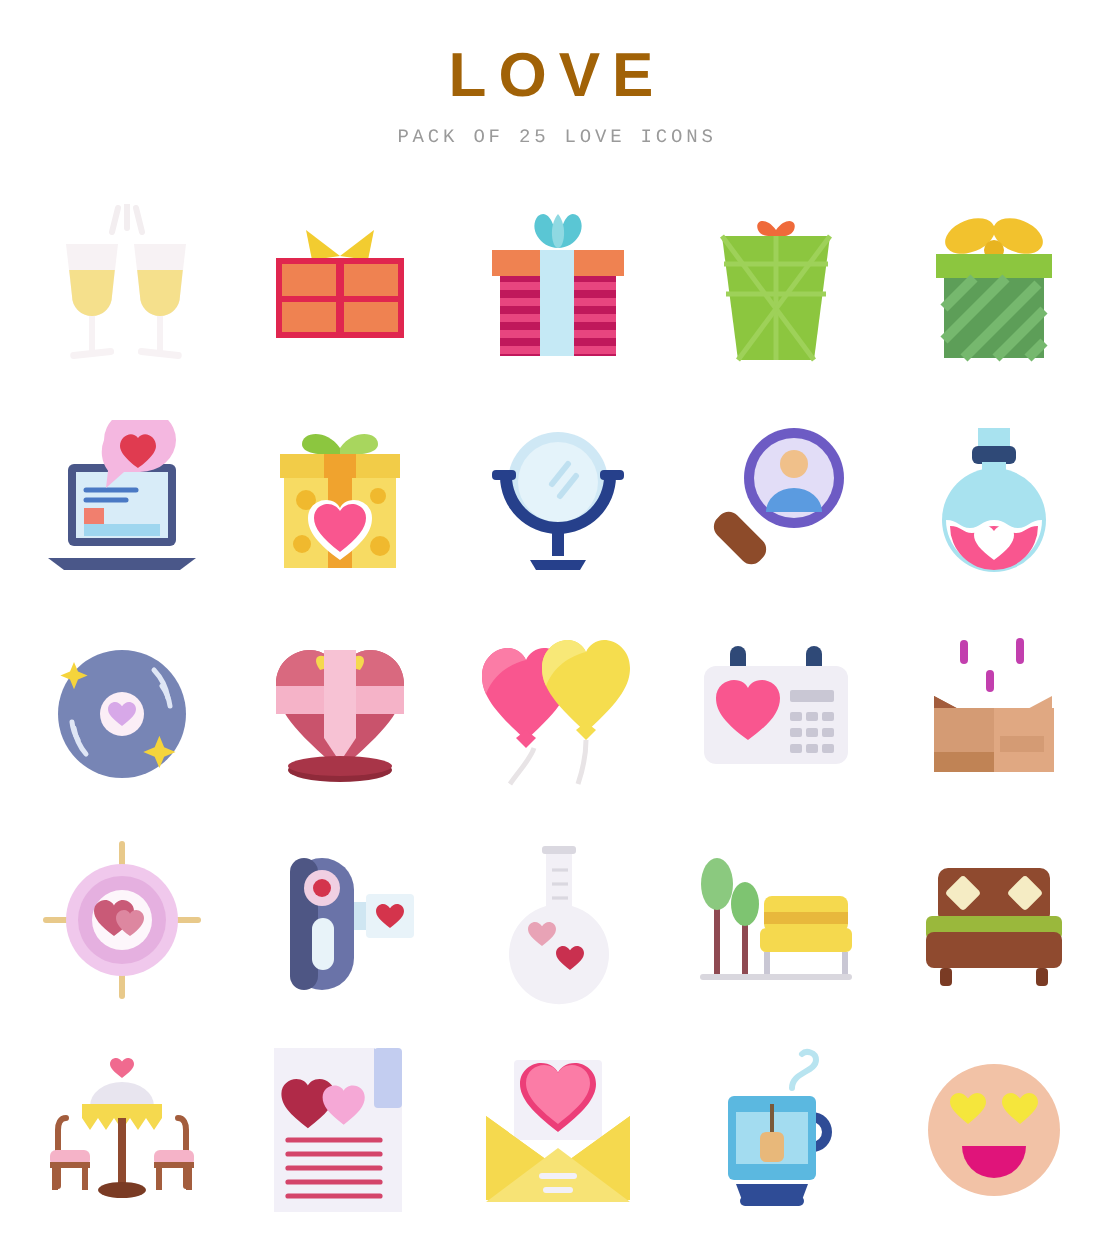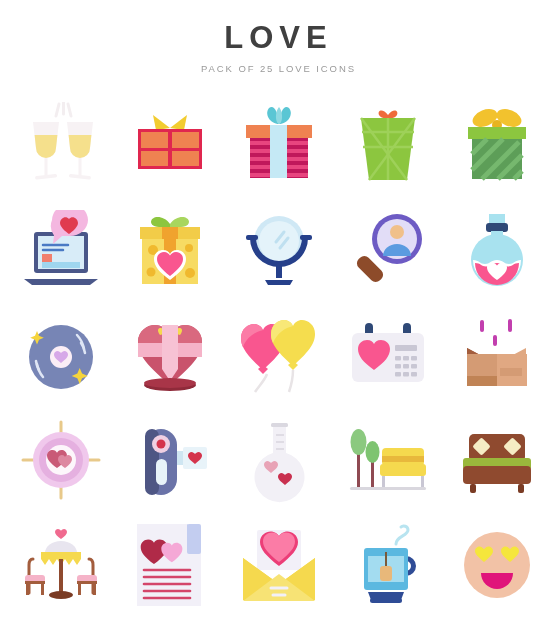--- a/index.html
+++ b/index.html
@@ -4,26 +4,26 @@
 <style>
   html,body{margin:0;padding:0;}
   body{
     width:557px;height:626px;background:#ffffff;
     font-family:"Liberation Sans",sans-serif;
     overflow:hidden;
   }
   .page{position:relative;width:557px;height:626px;background:#fff;}
   .header{text-align:center;padding-top:22px;}
   .title{
-    font-size:31px;font-weight:bold;color:#404040;
+    font-size:31px;font-weight:bold;color:#a16207;
     letter-spacing:6px;line-height:1;margin:0;
   }
   .subtitle{
     font-size:9.5px;color:#9a9a9a;letter-spacing:1.9px;
-    margin:10px 0 0 0;font-weight:normal;
+    margin:10px 0 0 0;font-weight:normal;font-family:Liberation Mono, monospace;
   }
   .grid{
     margin-top:18px;
     display:grid;
     grid-template-columns:repeat(5,1fr);
     grid-template-rows:repeat(5,105px);
     align-items:center;justify-items:center;
     padding:0 6px;
   }
   .cell{width:100%;height:105px;display:flex;align-items:center;justify-content:center;}

